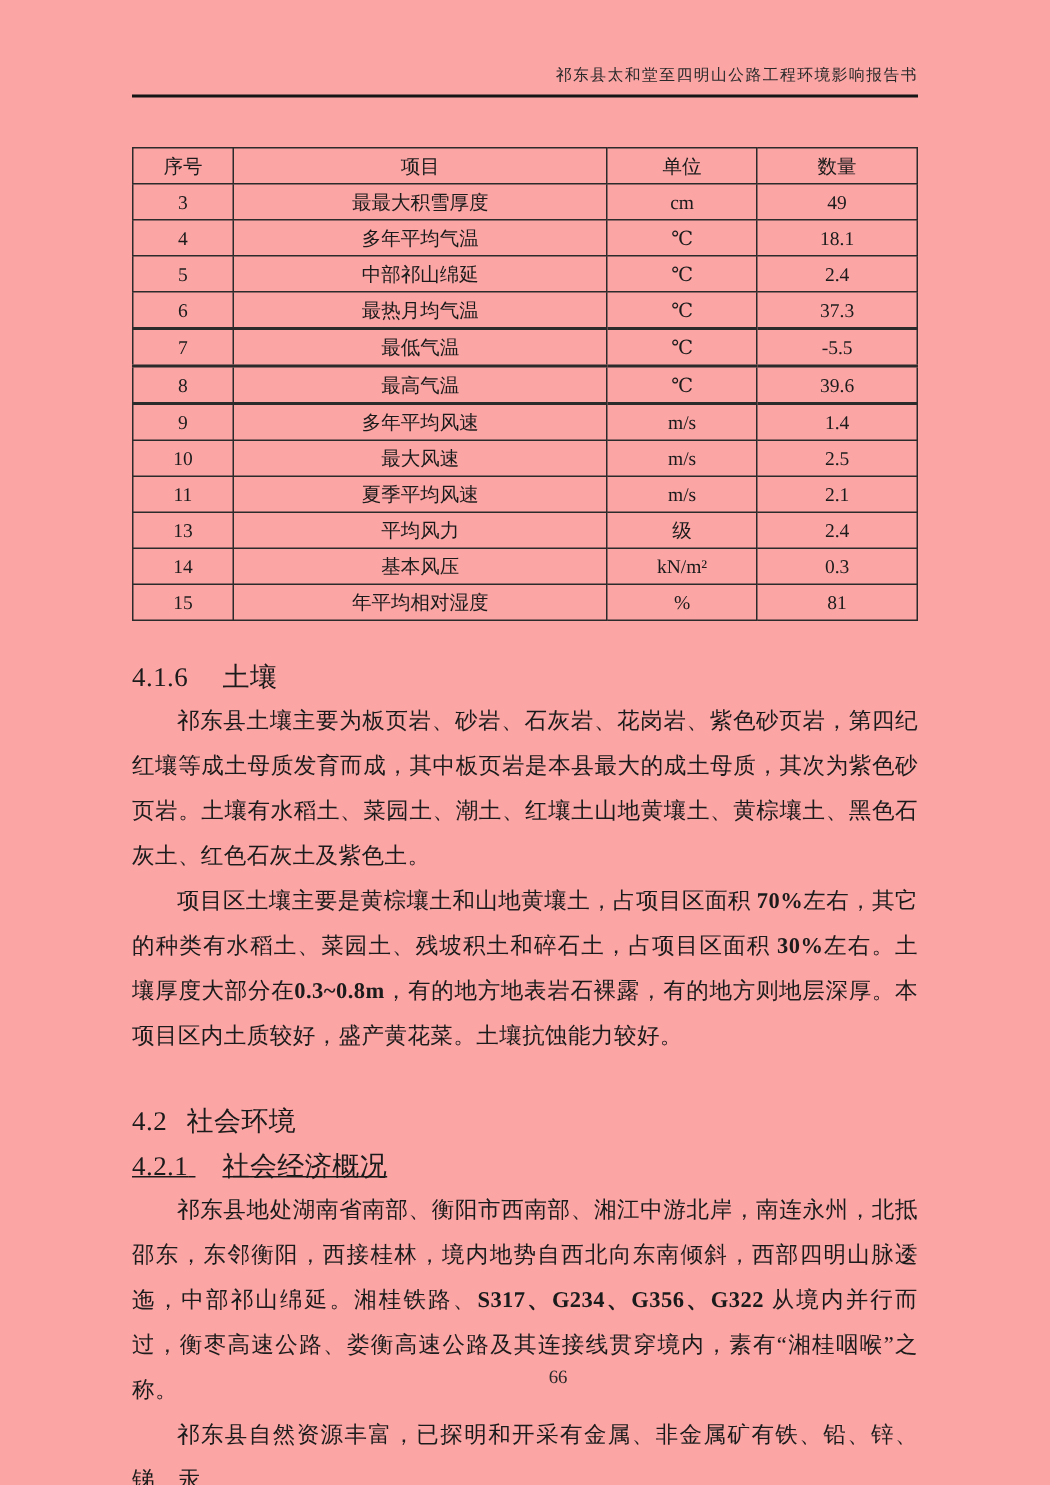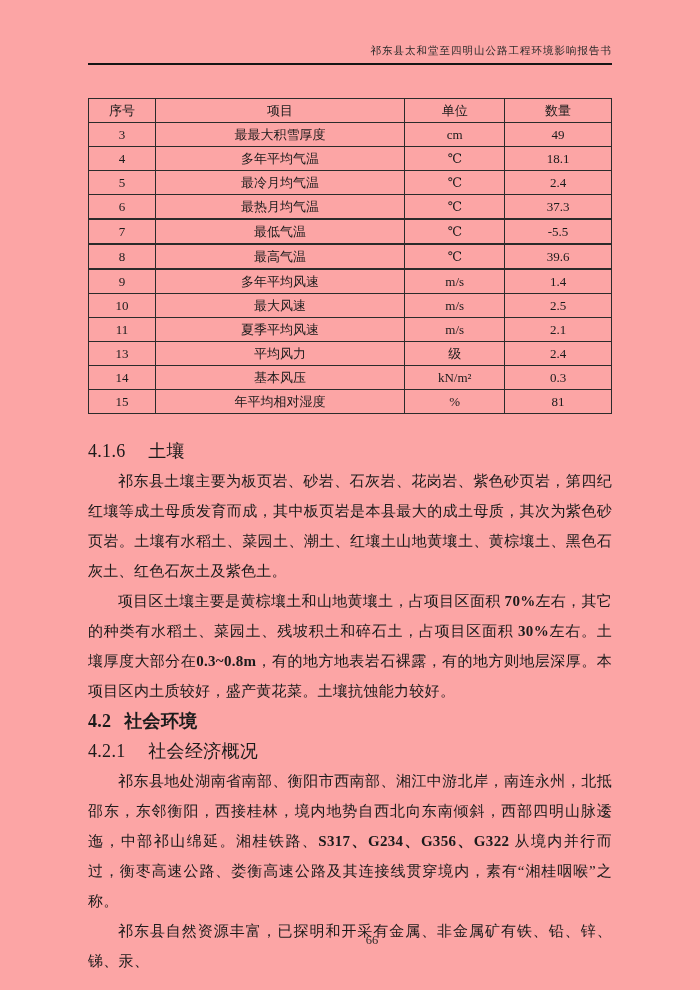--- a/index.html
+++ b/index.html
@@ -41,37 +41,37 @@
     border-top-width:2px;
     border-bottom-width:2px;
   }
   .heading {
     margin:0;
     font-size:18px;
     line-height:30px;
     letter-spacing:0.3px;
   }
   .heading-soil { margin-top:22px; font-weight:normal; }
-  .heading-social { font-weight:bold; }
-  .heading-economy { font-weight:normal; }
+  .heading-social { font-weight:normal;margin-top:26px; }
+  .heading-economy { font-weight:normal;text-decoration:underline; }
   .hnum { }
   .gap-wide { margin-left:1em; }
   .gap-narrow { margin-left:0.45em; }
   .para {
     margin:0;
     font-size:15px;
     line-height:30px;
     text-align:justify;
     text-indent:2em;
     letter-spacing:0.3px;
   }
   .bold { font-weight:bold; }
   .footer {
     position:absolute;
-    left:0; right:0; bottom:42px;
+    left:0; right:0; bottom:64px;
     text-align:center;
     font-size:12.5px;
     color:#2a2a2a;
     padding-left:44px;
   }
 </style>
 </head>
 <body>
 
 <div class="page">
@@ -103,21 +103,21 @@
           <td>49</td>
         </tr>
         <tr>
           <td>4</td>
           <td>多年平均气温</td>
           <td>℃</td>
           <td>18.1</td>
         </tr>
         <tr>
           <td>5</td>
-          <td>最冷月均气温</td>
+          <td>中部祁山绵延</td>
           <td>℃</td>
           <td>2.4</td>
         </tr>
         <tr>
           <td>6</td>
           <td>最热月均气温</td>
           <td>℃</td>
           <td>37.3</td>
         </tr>
         <tr class="heavy">

